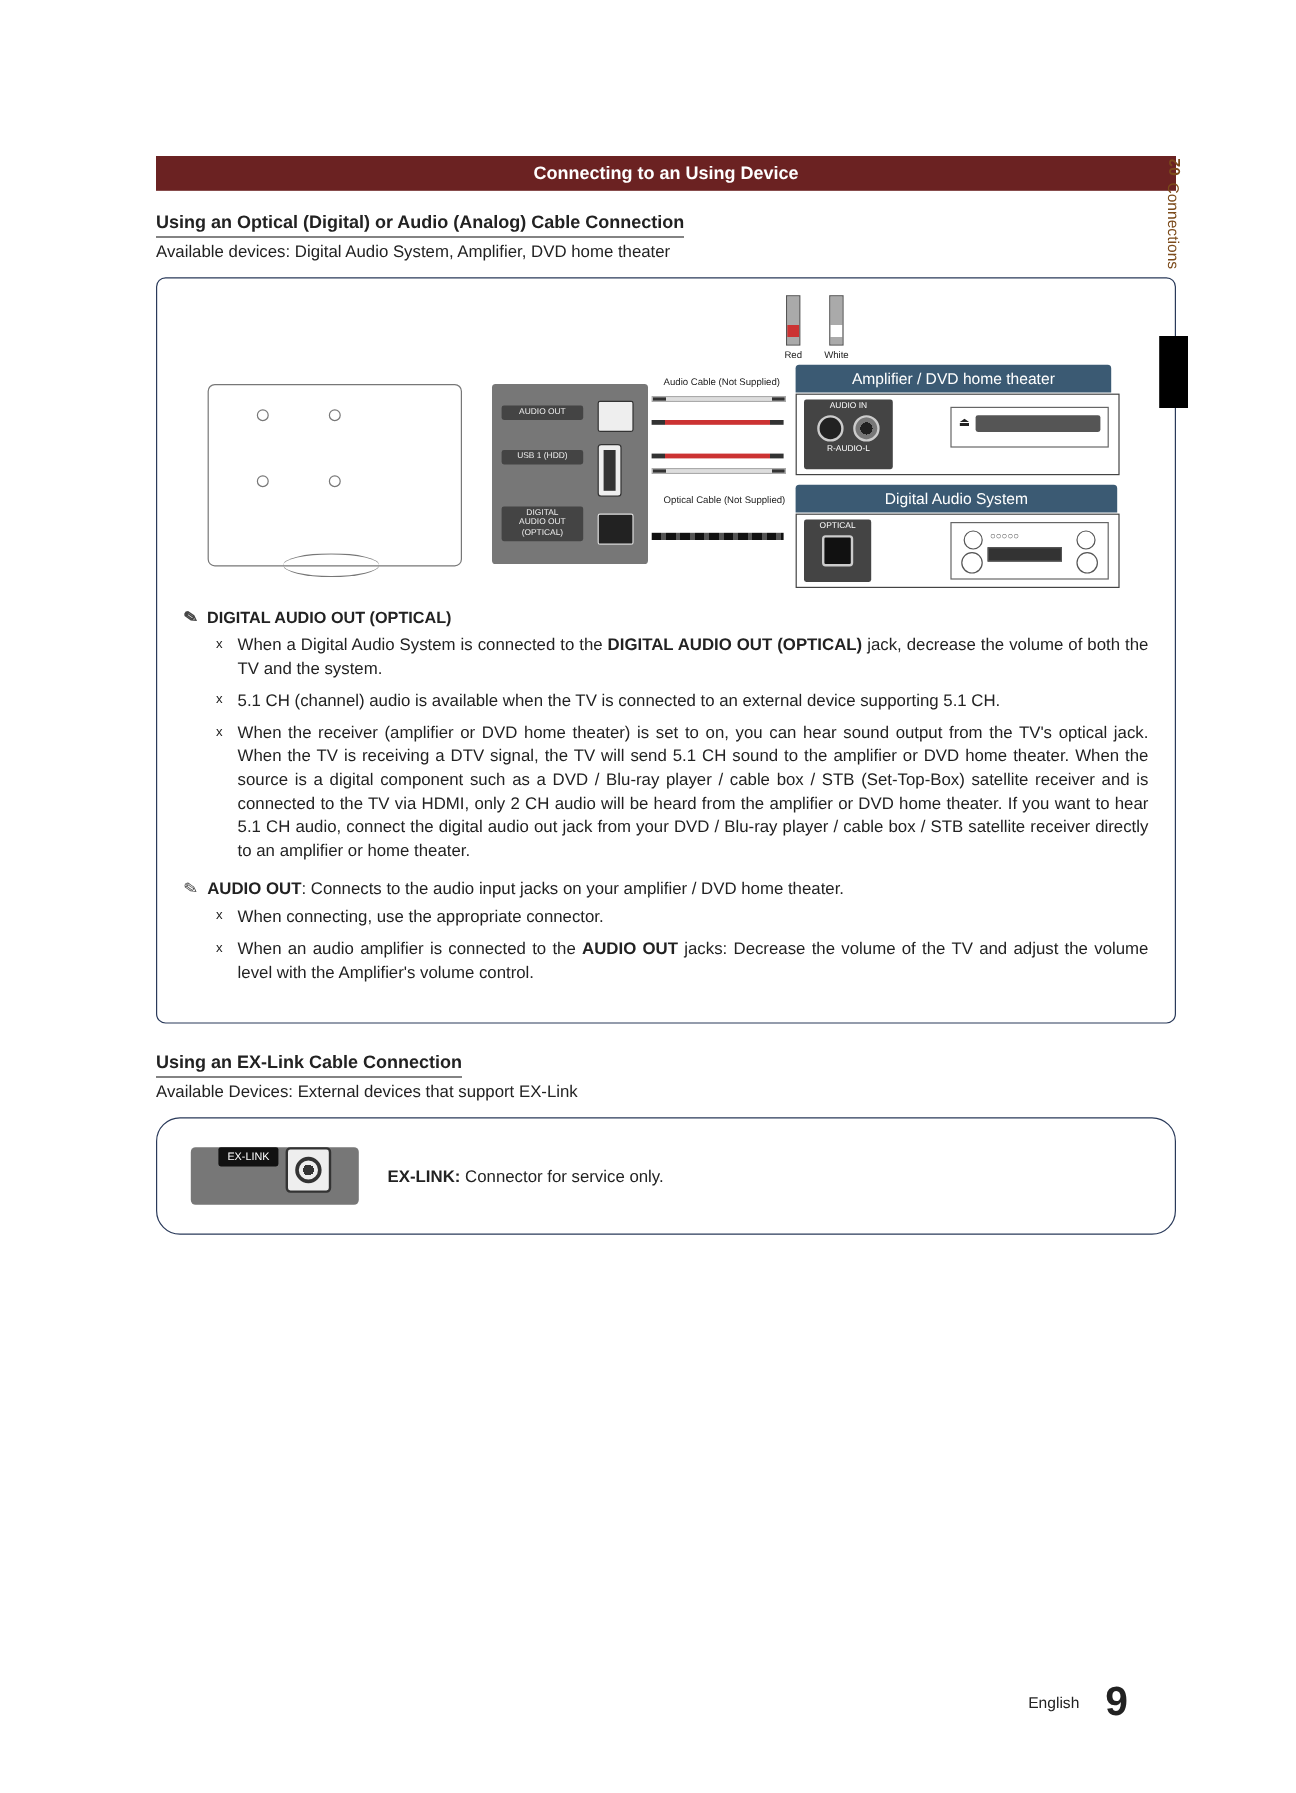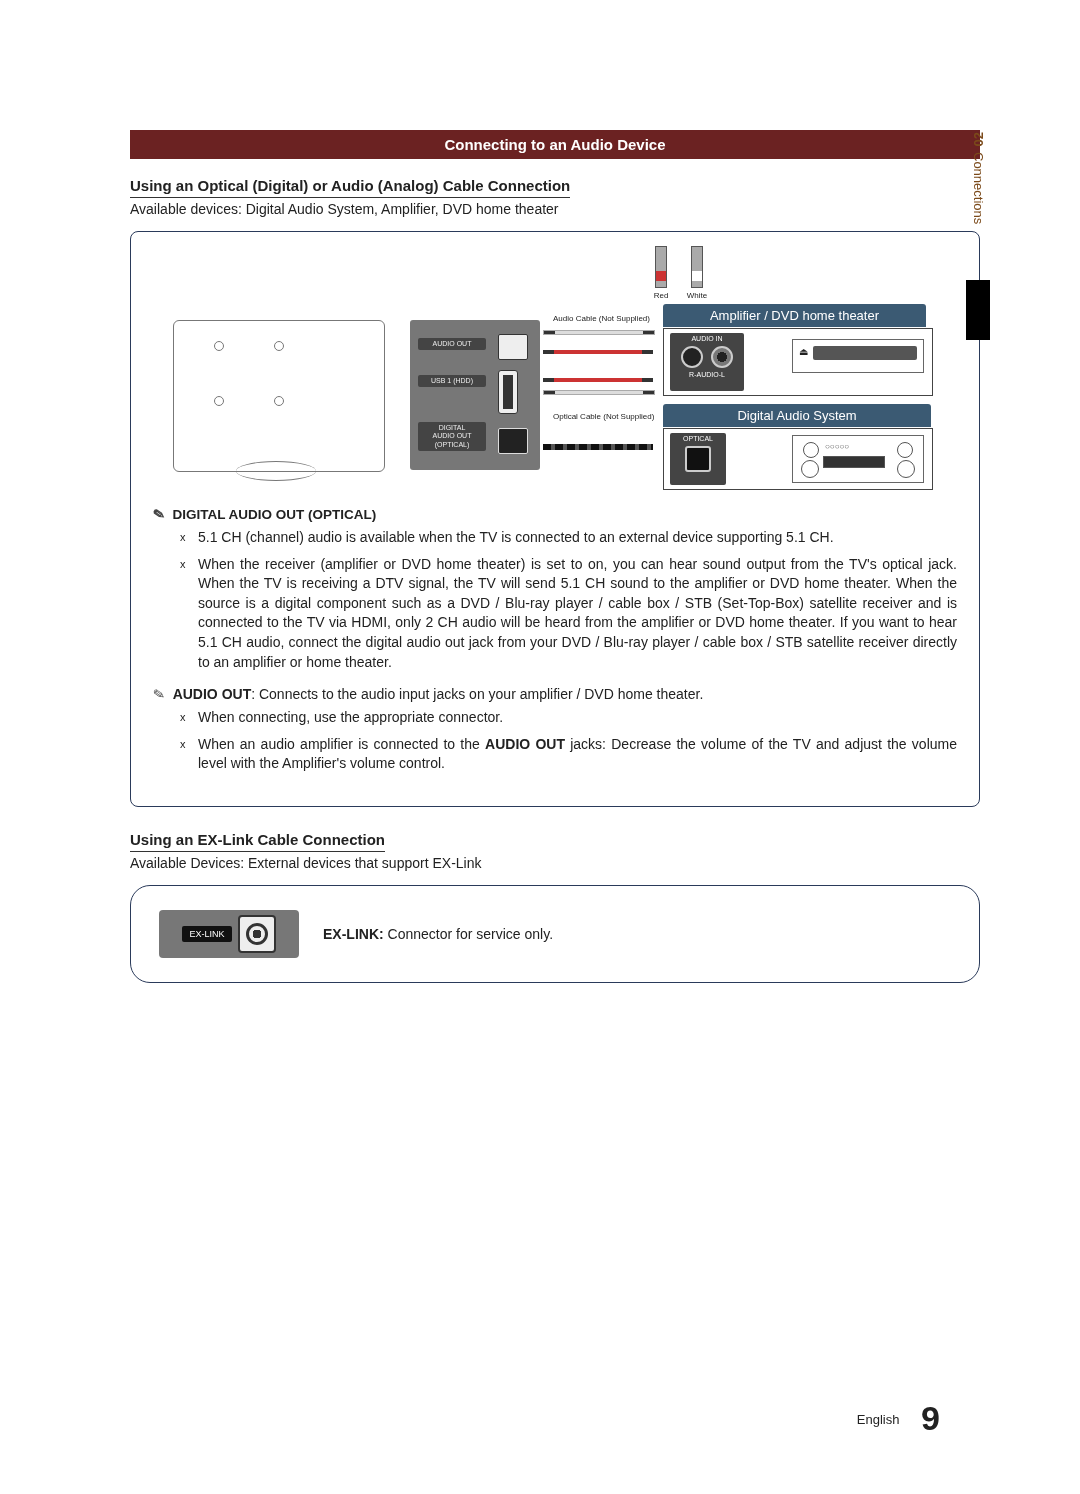--- a/index.html
+++ b/index.html
@@ -265,21 +265,21 @@
     display: flex;
     align-items: center;
     gap: 24px;
   }
   .ex-port-block {
     background: #777;
     border-radius: 4px;
     width: 140px;
     height: 48px;
     display: flex;
-    align-items: center;
+    align-items: flex-start;
     justify-content: center;
     gap: 6px;
   }
   .ex-port-label {
     background: #111;
     color: #fff;
     font-size: 9px;
     padding: 3px 7px;
     border-radius: 2px;
   }
@@ -319,21 +319,21 @@
 
 <div class="page">
   
   <div class="side-tab">
     <span class="num">02</span>
     <span class="label">Connections</span>
   </div>
   <div class="side-black"></div>
 
   
-  <div class="header-bar">Connecting to an Audio Device</div>
+  <div class="header-bar">Connecting to an Using Device</div>
 
   <div class="underline-h">Using an Optical (Digital) or Audio (Analog) Cable Connection</div>
   <div class="subtext">Available devices: Digital Audio System, Amplifier, DVD home theater</div>
 
   
   <div class="rounded-box">
 
     <div class="diagram-area">
 
       <div class="tv-back">
@@ -406,20 +406,21 @@
           <span style="position:absolute;right:8px;bottom:4px;width:16px;height:16px;border:1.5px solid #555;border-radius:50%"></span>
         </div>
       </div>
     </div>
 
     <div class="note-heading">
       <span class="note-icon">✎</span>
       <span>DIGITAL AUDIO OUT (OPTICAL)</span>
     </div>
     <ul class="bullets">
+      <li>When a Digital Audio System is connected to the <b>DIGITAL AUDIO OUT (OPTICAL)</b> jack, decrease the volume of both the TV and the system.</li>
       <li>5.1 CH (channel) audio is available when the TV is connected to an external device supporting 5.1 CH.</li>
       <li>When the receiver (amplifier or DVD home theater) is set to on, you can hear sound output from the TV's optical jack. When the TV is receiving a DTV signal, the TV will send 5.1 CH sound to the amplifier or DVD home theater. When the source is a digital component such as a DVD / Blu-ray player / cable box / STB (Set-Top-Box) satellite receiver and is connected to the TV via HDMI, only 2 CH audio will be heard from the amplifier or DVD home theater. If you want to hear 5.1 CH audio, connect the digital audio out jack from your DVD / Blu-ray player / cable box / STB satellite receiver directly to an amplifier or home theater.</li>
     </ul>
 
     <div class="note-line2">
       <span class="note-icon">✎</span>
       <b>AUDIO OUT</b><span>: Connects to the audio input jacks on your amplifier / DVD home theater.</span>
     </div>
     <ul class="bullets">
       <li>When connecting, use the appropriate connector.</li>

